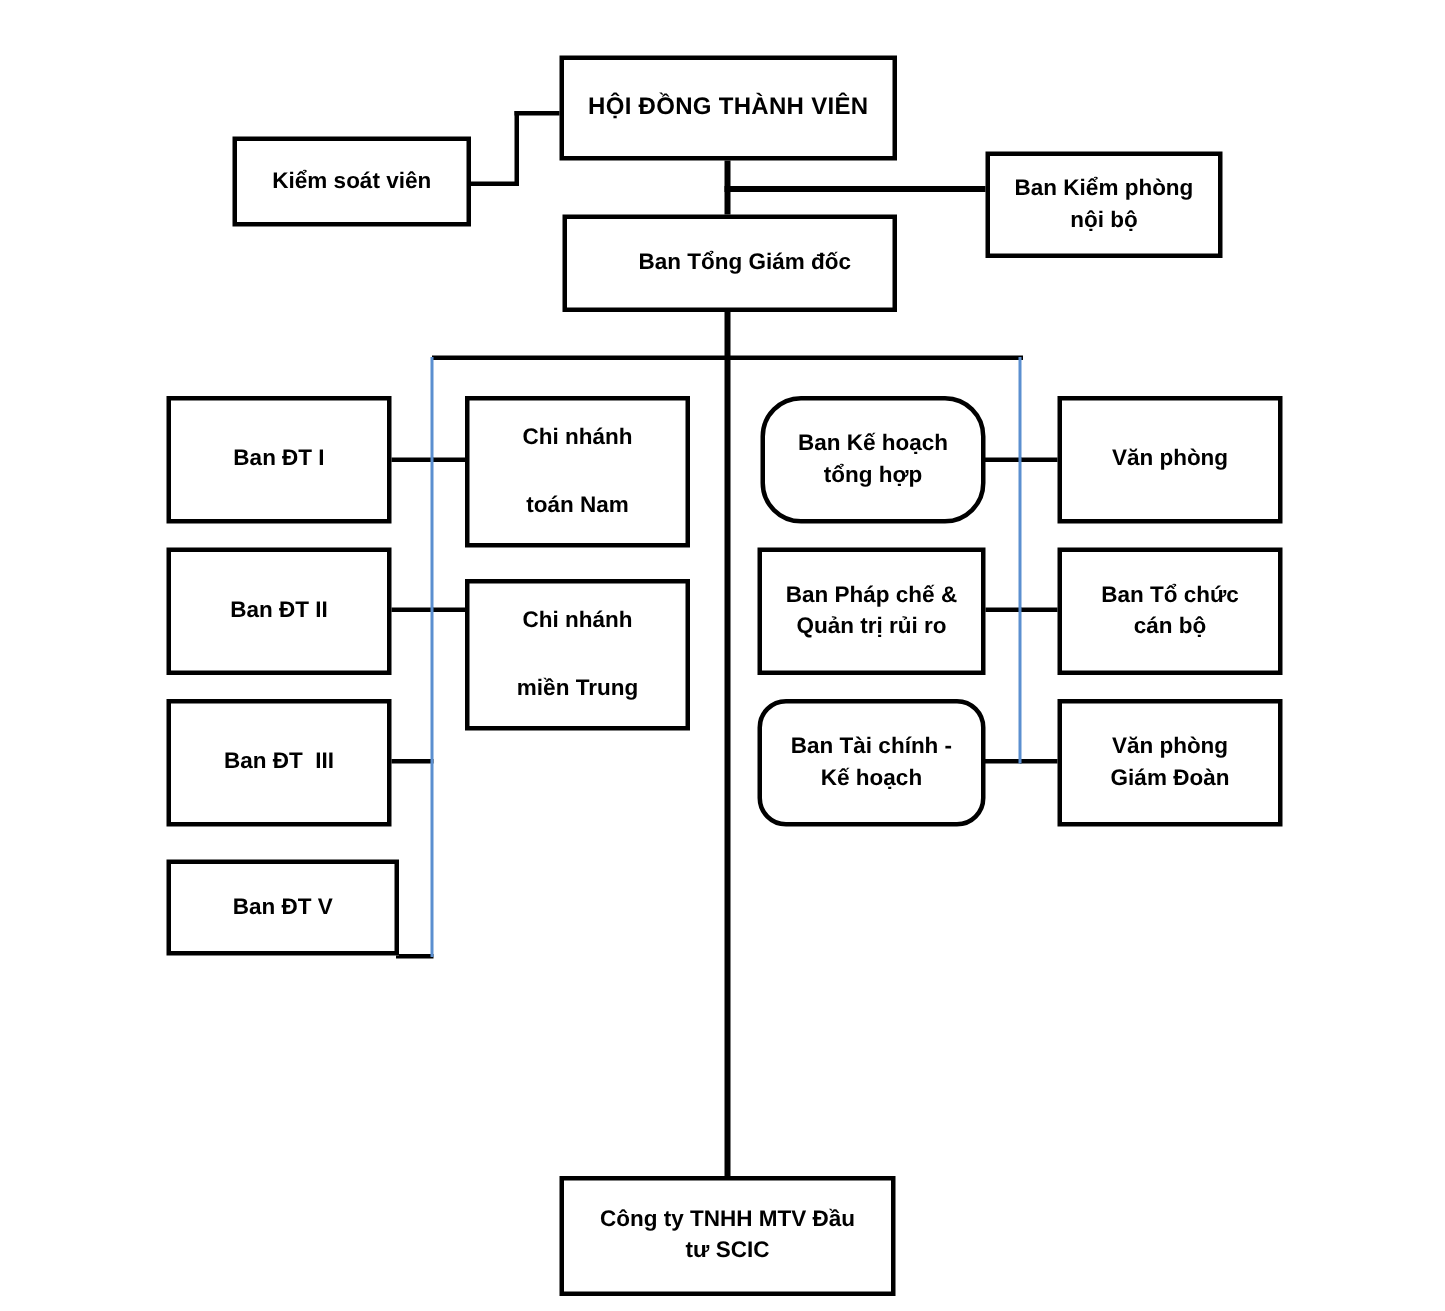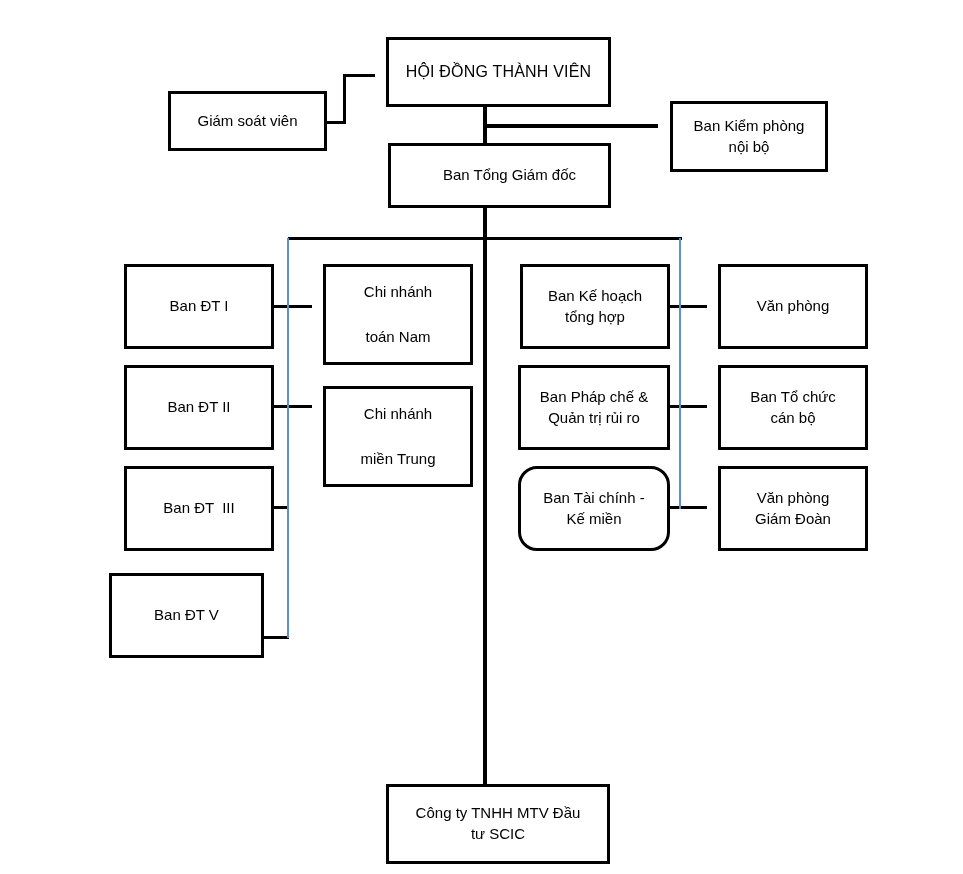--- a/index.html
+++ b/index.html
@@ -20,25 +20,24 @@
     position: absolute;
     box-sizing: border-box;
     border: 3px solid #000000;
     background: #ffffff;
     display: flex;
     flex-direction: column;
     align-items: center;
     justify-content: center;
     text-align: center;
     color: #000000;
-    font-weight: normal;
+    font-weight: bold;
     font-size: 15px;
     line-height: 1.25;
     z-index: 3;
-    margin-left: 13px;
   }
   .node .line {
     display: block;
     white-space: pre;
   }
   .node.two-line-wide .line + .line {
     margin-top: 26px;
   }
   .node.compact .line + .line {
     margin-top: 2px;
@@ -93,21 +92,21 @@
 
   <div class="conn" style="left:680px; top:305px; width:27px; height:3px;"></div>
   <div class="conn" style="left:680px; top:405px; width:27px; height:3px;"></div>
   <div class="conn" style="left:680px; top:506px; width:27px; height:3px;"></div>
 
   <div class="node root" style="left:373px; top:37px; width:225px; height:70px;">
     <span class="line">HỘI ĐỒNG THÀNH VIÊN</span>
   </div>
 
   <div class="node" style="left:155px; top:91px; width:159px; height:60px;">
-    <span class="line">Giám soát viên</span>
+    <span class="line">Kiểm soát viên</span>
   </div>
 
   <div class="node compact" style="left:657px; top:101px; width:158px; height:71px;">
     <span class="line">Ban Kiểm phòng</span>
     <span class="line">nội bộ</span>
   </div>
 
   <div class="node" style="left:375px; top:143px; width:223px; height:65px;padding-left:20px;">
     <span class="line">Ban Tổng Giám đốc</span>
   </div>
@@ -117,47 +116,47 @@
   </div>
 
   <div class="node" style="left:111px; top:365px; width:150px; height:85px;text-align:right;">
     <span class="line">Ban ĐT II</span>
   </div>
 
   <div class="node" style="left:111px; top:466px; width:150px; height:85px;">
     <span class="line">Ban ĐT  III</span>
   </div>
 
-  <div class="node" style="left:96px; top:573px; width:155px; height:85px;align-items:center;">
+  <div class="node" style="left:111px; top:573px; width:155px; height:64px;align-items:center;">
     <span class="line">Ban ĐT V</span>
   </div>
 
   <div class="node two-line-wide" style="left:310px; top:264px; width:150px; height:101px;">
     <span class="line">Chi nhánh</span>
     <span class="line">toán Nam</span>
   </div>
 
   <div class="node two-line-wide" style="left:310px; top:386px; width:150px; height:101px;">
     <span class="line">Chi nhánh</span>
     <span class="line">miền Trung</span>
   </div>
 
-  <div class="node compact" style="left:507px; top:264px; width:150px; height:85px;">
+  <div class="node compact" style="left:507px; top:264px; width:150px; height:85px;border-radius:27px;">
     <span class="line">Ban Kế hoạch</span>
     <span class="line">tổng hợp</span>
   </div>
 
   <div class="node compact" style="left:505px; top:365px; width:152px; height:85px;">
     <span class="line">Ban Pháp chế &amp;</span>
     <span class="line">Quản trị rủi ro</span>
   </div>
 
   <div class="node compact" style="left:505px; top:466px; width:152px; height:85px;border-radius:19px;">
     <span class="line">Ban Tài chính -</span>
-    <span class="line">Kế miền</span>
+    <span class="line">Kế hoạch</span>
   </div>
 
   <div class="node" style="left:705px; top:264px; width:150px; height:85px;">
     <span class="line">Văn phòng</span>
   </div>
 
   <div class="node compact" style="left:705px; top:365px; width:150px; height:85px;">
     <span class="line">Ban Tổ chức</span>
     <span class="line">cán bộ</span>
   </div>

